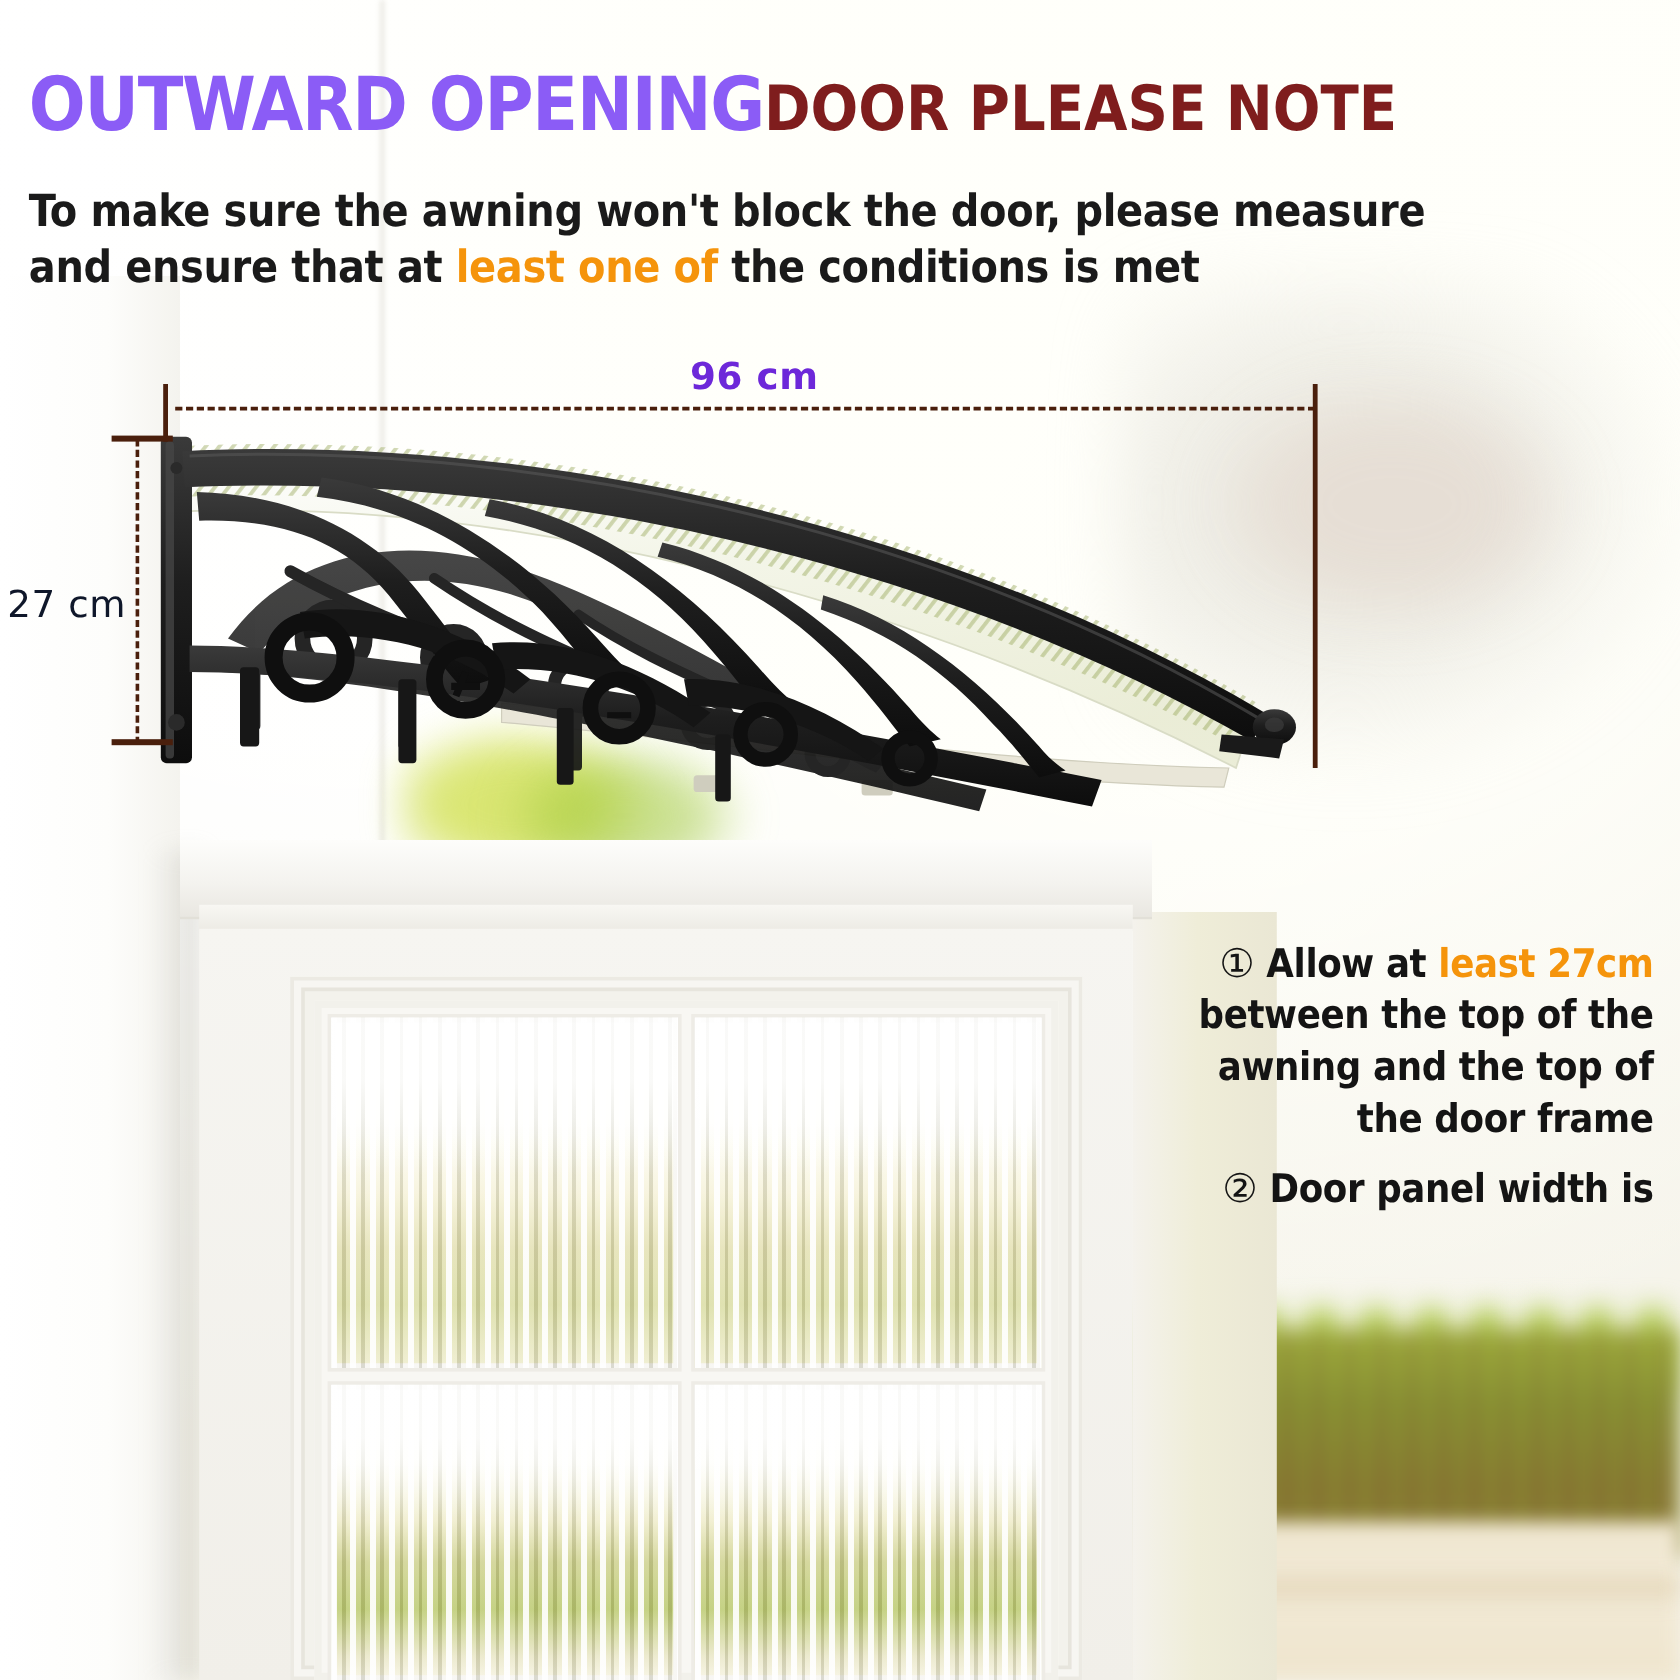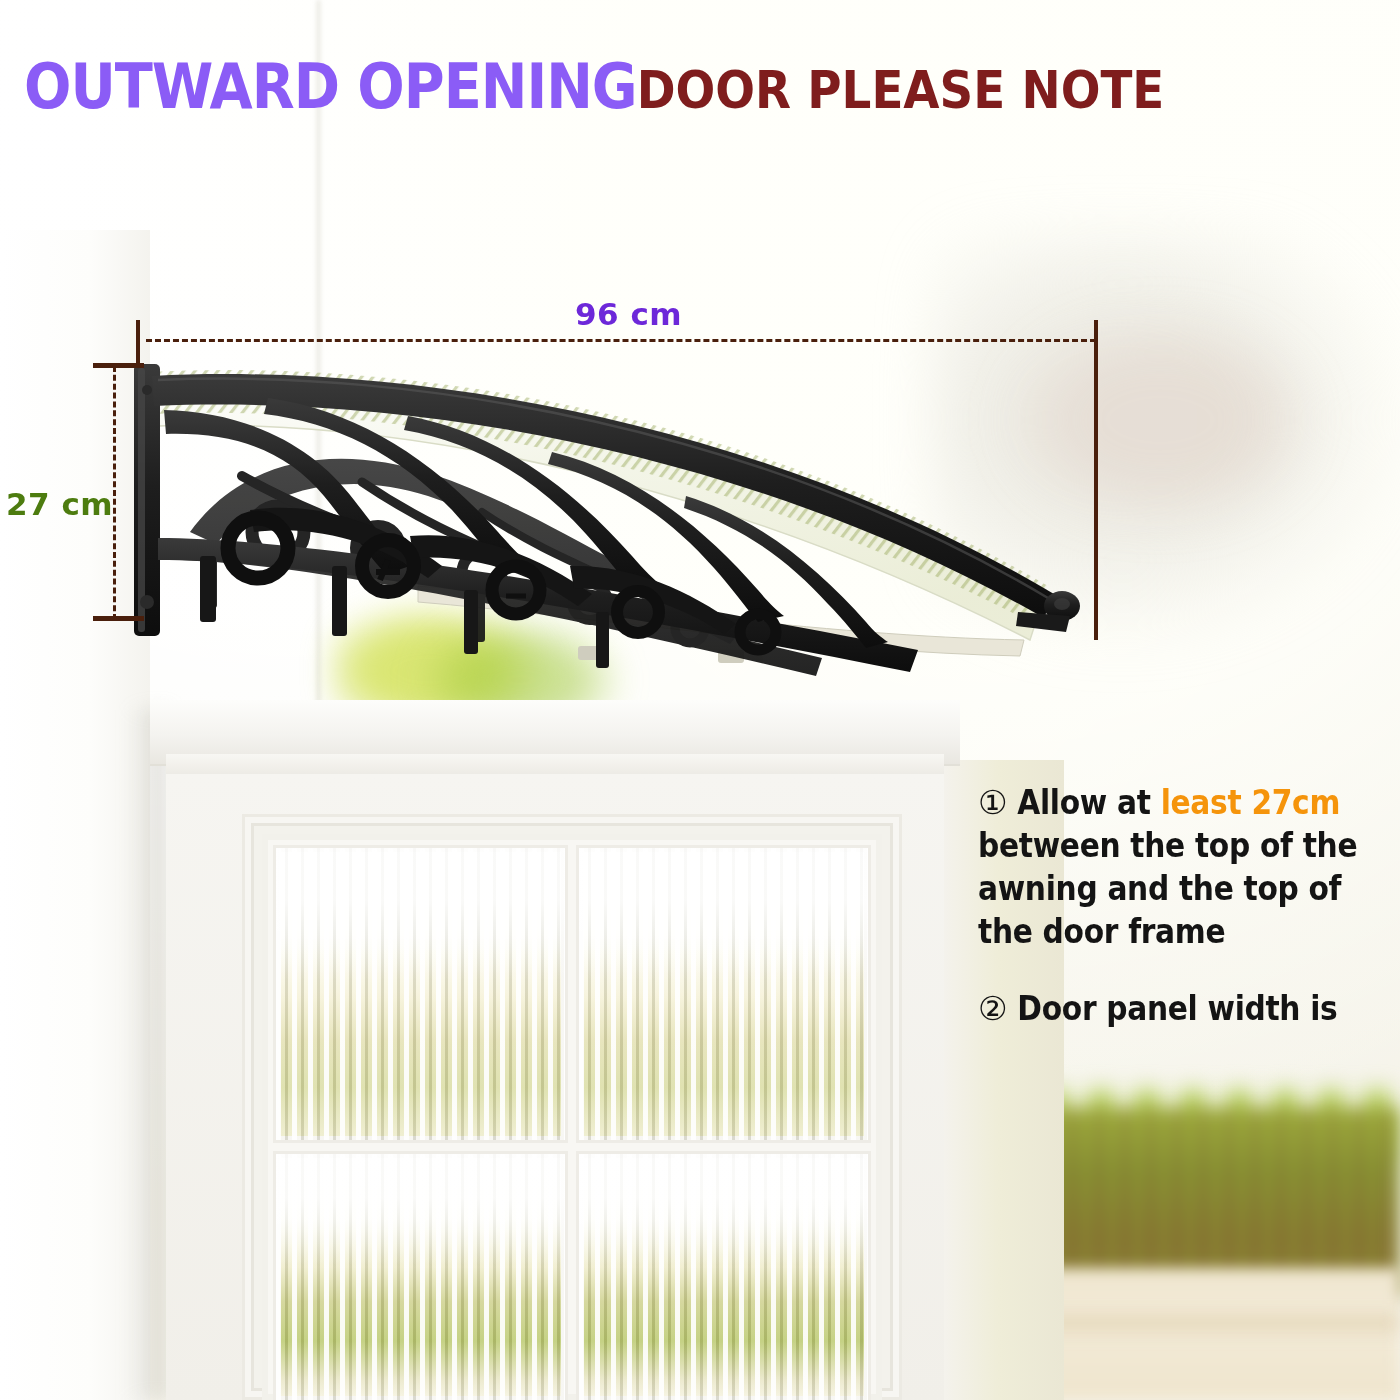--- a/index.html
+++ b/index.html
@@ -157,21 +157,21 @@
     border-left:3px dashed #4a1f0c;
   }
   .dim-v-cap-top{
     position:absolute;left:93px;top:363px;width:51px;height:5px;background:#4a1f0c;
   }
   .dim-v-cap-bot{
     position:absolute;left:93px;top:616px;width:51px;height:5px;background:#4a1f0c;
   }
   .dim-label-27{
     position:absolute;left:6px;top:486px;
-    font-family:"DejaVu Sans", sans-serif;font-weight:700;font-size:31px;color:#4d7c0f;
+    font-family:"DejaVu Sans", sans-serif;font-weight:400;font-size:31px;color:#0f172a;
     letter-spacing:.5px;
   }
 
   
   .head{
     position:absolute;left:24px;top:56px;width:1340px;
     font-family:"DejaVu Sans Condensed","Liberation Sans Narrow","Liberation Sans", sans-serif;
     font-weight:700;font-size:62px;line-height:1;white-space:nowrap;
     letter-spacing:-1px;
   }
@@ -181,24 +181,24 @@
     position:absolute;left:24px;top:152px;width:1340px;
     font-family:"DejaVu Sans Condensed","Liberation Sans Narrow","Liberation Sans", sans-serif;
     font-weight:700;font-size:37px;line-height:1.28;color:#1a1a1a;letter-spacing:-.3px;
   }
   .sub .o{color:#F5940B;}
 
   
   .notes{
     position:absolute;left:978px;top:782px;width:400px;
     font-family:"DejaVu Sans Condensed","Liberation Sans Narrow","Liberation Sans", sans-serif;
-    font-weight:700;font-size:33px;line-height:1.30;color:#141414;letter-spacing:-.3px;
+    font-weight:700;font-size:33px;line-height:1.30;color:#141414;letter-spacing:-.3px;text-align:right;
   }
   .notes .o{color:#F5940B;}
-  .note-2{margin-top:34px;}
+  .note-2{margin-top:16px;}
   .circ{font-family:"DejaVu Sans", sans-serif;font-weight:400;font-size:33px;}
 </style>
 </head>
 <body>
 
 <div id="stage">
 
   <div class="bg">
     <div class="bg-sky"></div>
     <div class="bg-blur-a"></div>
@@ -362,20 +362,24 @@
     <div class="dim-v-cap-top"></div>
     <div class="dim-v-line"></div>
     <div class="dim-v-cap-bot"></div>
     <div class="dim-label-27">27 cm</div>
   </div>
 
   <div class="head">
     <span class="o">OUTWARD OPENING</span><span class="k">DOOR PLEASE NOTE</span>
   </div>
 
+  <div class="sub">
+    <div>To make sure the awning won't block the door, please measure</div>
+    <div><span>and ensure that at </span><span class="o">least one of</span><span> the conditions is met</span></div>
+  </div>
 
   <div class="notes">
     <div class="note-1">
       <span class="circ">①</span><span> Allow at </span><span class="o">least 27cm</span>
       <span>between the top of the awning and the top of the door frame</span>
     </div>
     <div class="note-2">
       <span class="circ">②</span><span> Door panel width is</span>
     </div>
   </div>

